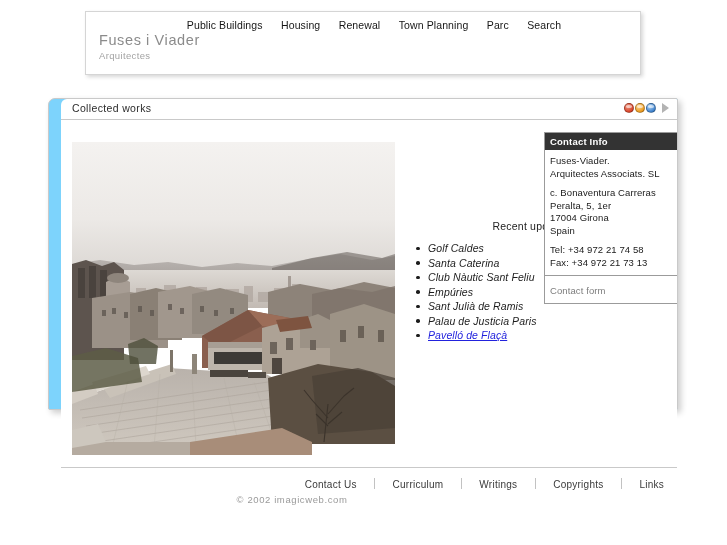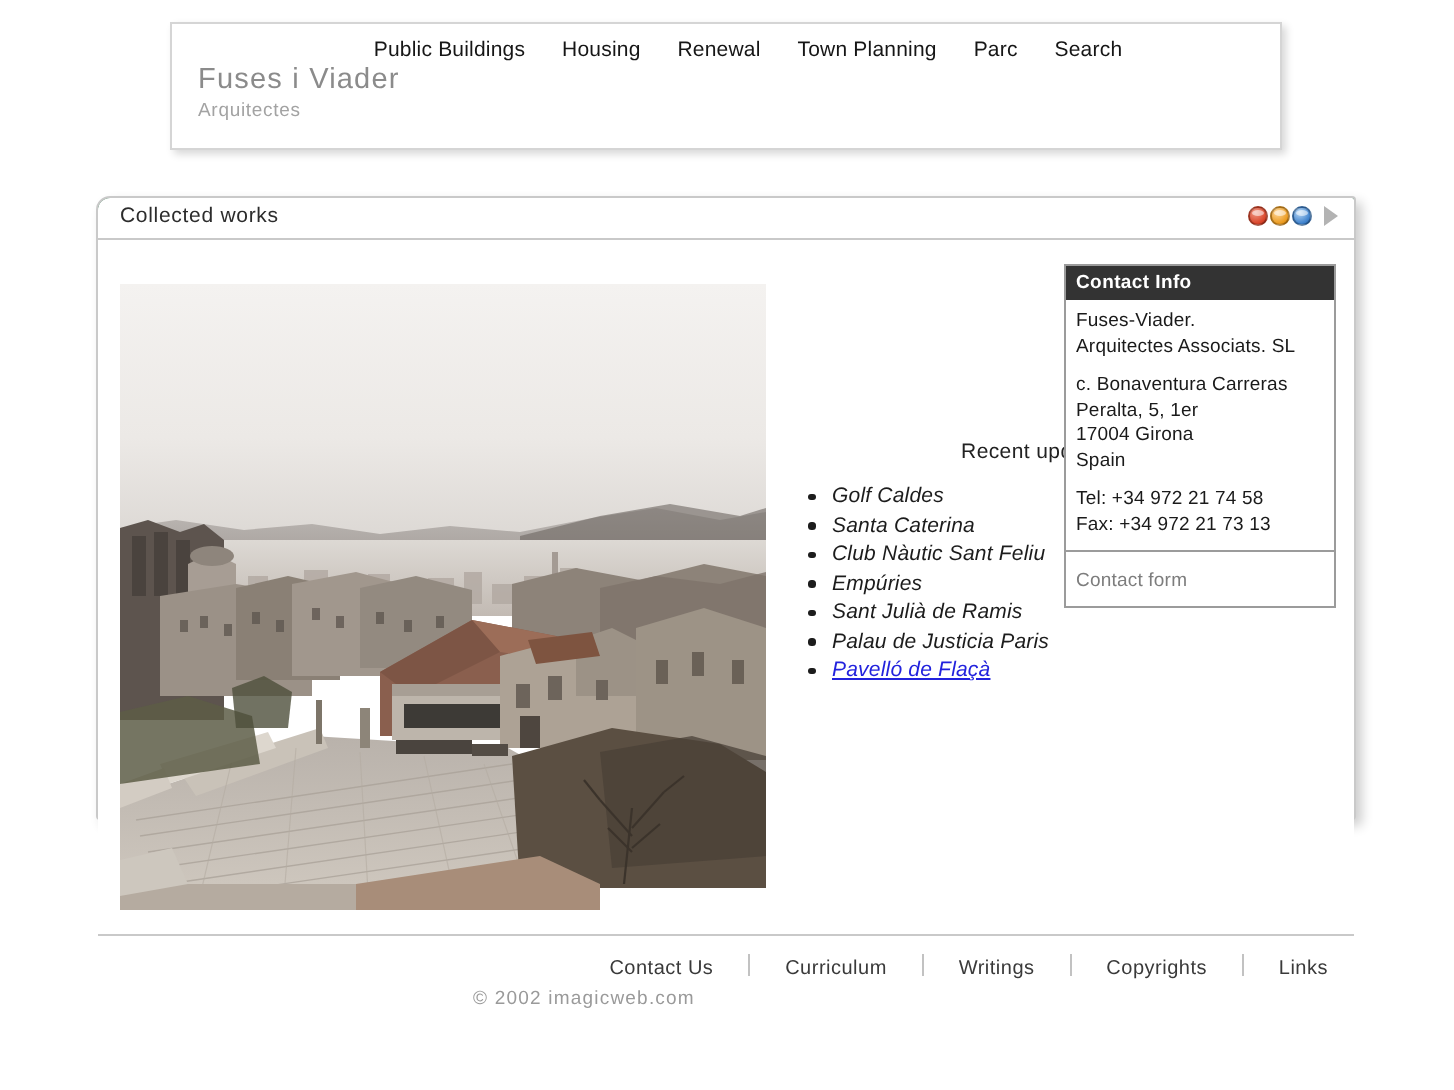--- a/index.html
+++ b/index.html
@@ -76,25 +76,26 @@
     margin-top: 1px;
   }
 
   
   .main-window {
     position: absolute;
     left: 48px;
     top: 98px;
     width: 630px;
     height: 312px;
-    background: #14532d;
+    background: #7dd3fc;
     border: 1px solid #c9c9c9;
     border-radius: 7px 2px 2px 2px;
     box-shadow: 3px 3px 6px rgba(0,0,0,0.20);
     box-sizing: border-box;
+    padding-left: 12px;
   }
 
   .titlebar {
     position: relative;
     height: 20px;
     border-bottom: 1px solid #c9c9c9;
     background: #ffffff;
     border-radius: 6px 1px 0 0;
   }
   .titlebar-text {

